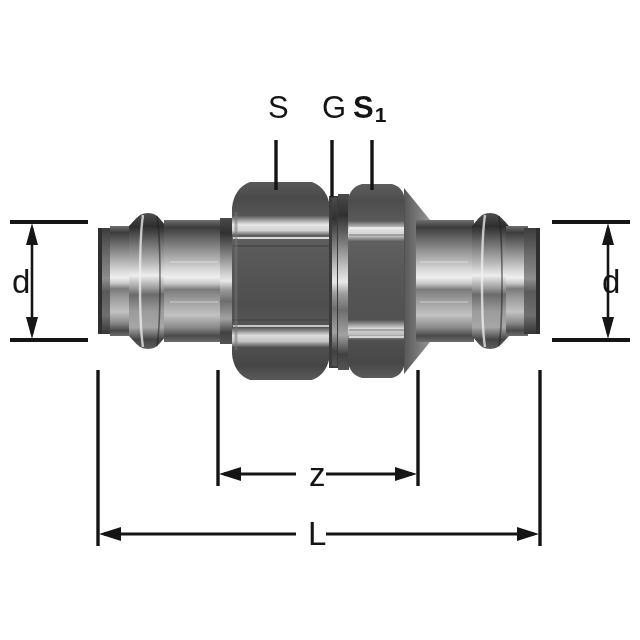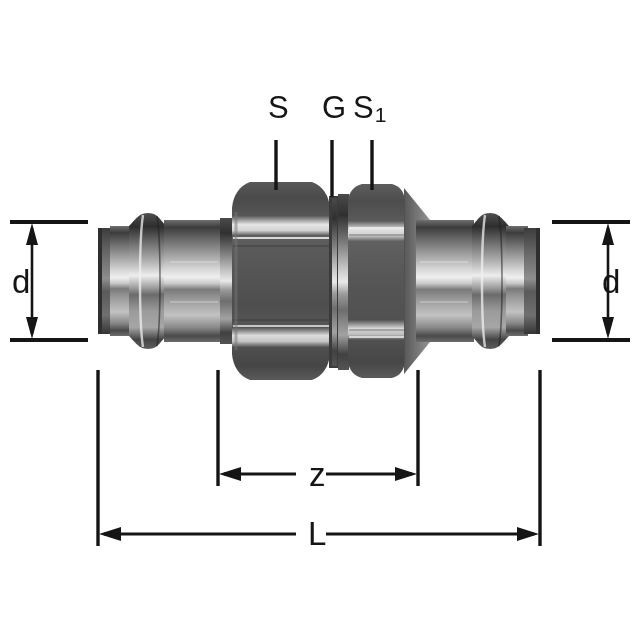--- a/index.html
+++ b/index.html
@@ -267,21 +267,21 @@
       <line x1="326" y1="534" x2="534" y2="534" stroke="#151515" stroke-width="2.8"></line>
       <polygon points="99,534 121,527 121,541" fill="#151515"></polygon>
       <polygon points="539,534 517,527 517,541" fill="#151515"></polygon>
     </g>
   </svg>
 
   <span class="lbl lbl-top" style="left:268px; top:92px;">S</span>
 
   <span class="lbl lbl-top" style="left:322px; top:92px;">G</span>
 
-  <span class="lbl lbl-top" style="left:353px; top:92px;"><span>S</span><span class="sub">1</span></span>
+  <span class="lbl lbl-top" style="left:353px; top:92px;font-weight:bold;"><span>S</span><span class="sub">1</span></span>
 
   <span class="lbl lbl-dim" style="left:12px; top:265px;">d</span>
 
   <span class="lbl lbl-dim" style="left:602px; top:265px;">d</span>
 
   <span class="lbl lbl-dim" style="left:309px; top:458px;">z</span>
 
   <span class="lbl lbl-dim" style="left:308px; top:517px;">L</span>
 
 </div>

